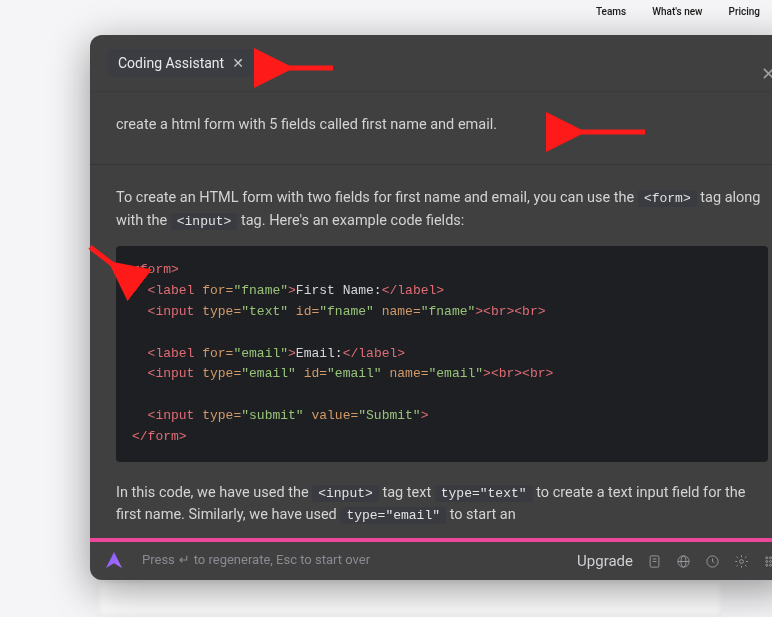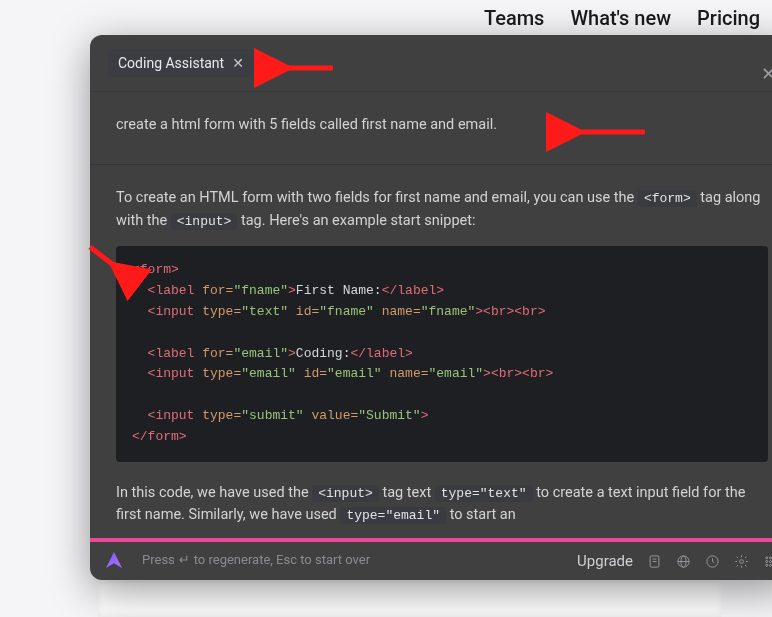--- a/index.html
+++ b/index.html
@@ -8,21 +8,21 @@
     background: #f5f5f7;
     font-family: -apple-system, BlinkMacSystemFont, "Segoe UI", Roboto, Arial, sans-serif;
     position: relative;
     overflow: hidden;
     color: #1a1a1a;
   }
   .topnav {
     position: absolute;
     top: 6px; right: 12px;
     display: flex; gap: 26px;
-    font-size: 20px; font-weight: 500;
+    font-size: 10px; font-weight: 500;
   }
   .topnav span { cursor: pointer; }
   .panel {
     position: absolute;
     left: 90px; top: 35px;
     width: 704px; height: 545px;
     background: #404040;
     border-radius: 12px;
     color: #d9d9dc;
     display: flex; flex-direction: column;
@@ -138,28 +138,28 @@
 
     <div class="prompt-row">create a html form with 5 fields called first name and email.</div>
     <div class="divider2"></div>
 
     <div class="response">
       <p>
         <span>To create an HTML form with two fields for first name and email, you can use the </span>
         <span class="inline-tag">&lt;form&gt;</span>
         <span> tag along with the </span>
         <span class="inline-tag">&lt;input&gt;</span>
-        <span> tag. Here's an example start snippet:</span>
+        <span> tag. Here's an example code fields:</span>
       </p>
 
       <div class="codeblock"><span class="tok-tag">&lt;form&gt;</span>
   <span class="tok-tag">&lt;label </span><span class="tok-attr">for=</span><span class="tok-str">"fname"</span><span class="tok-tag">&gt;</span><span class="tok-txt">First Name:</span><span class="tok-tag">&lt;/label&gt;</span>
   <span class="tok-tag">&lt;input </span><span class="tok-attr">type=</span><span class="tok-str">"text"</span><span class="tok-attr"> id=</span><span class="tok-str">"fname"</span><span class="tok-attr"> name=</span><span class="tok-str">"fname"</span><span class="tok-tag">&gt;</span><span class="tok-tag">&lt;br&gt;&lt;br&gt;</span>
 
-  <span class="tok-tag">&lt;label </span><span class="tok-attr">for=</span><span class="tok-str">"email"</span><span class="tok-tag">&gt;</span><span class="tok-txt">Coding:</span><span class="tok-tag">&lt;/label&gt;</span>
+  <span class="tok-tag">&lt;label </span><span class="tok-attr">for=</span><span class="tok-str">"email"</span><span class="tok-tag">&gt;</span><span class="tok-txt">Email:</span><span class="tok-tag">&lt;/label&gt;</span>
   <span class="tok-tag">&lt;input </span><span class="tok-attr">type=</span><span class="tok-str">"email"</span><span class="tok-attr"> id=</span><span class="tok-str">"email"</span><span class="tok-attr"> name=</span><span class="tok-str">"email"</span><span class="tok-tag">&gt;</span><span class="tok-tag">&lt;br&gt;&lt;br&gt;</span>
 
   <span class="tok-tag">&lt;input </span><span class="tok-attr">type=</span><span class="tok-str">"submit"</span><span class="tok-attr"> value=</span><span class="tok-str">"Submit"</span><span class="tok-tag">&gt;</span>
 <span class="tok-tag">&lt;/form&gt;</span></div>
 
       <p>
         <span>In this code, we have used the </span>
         <span class="inline-tag">&lt;input&gt;</span>
         <span> tag text </span>
         <span class="inline-tag">type="text"</span>

